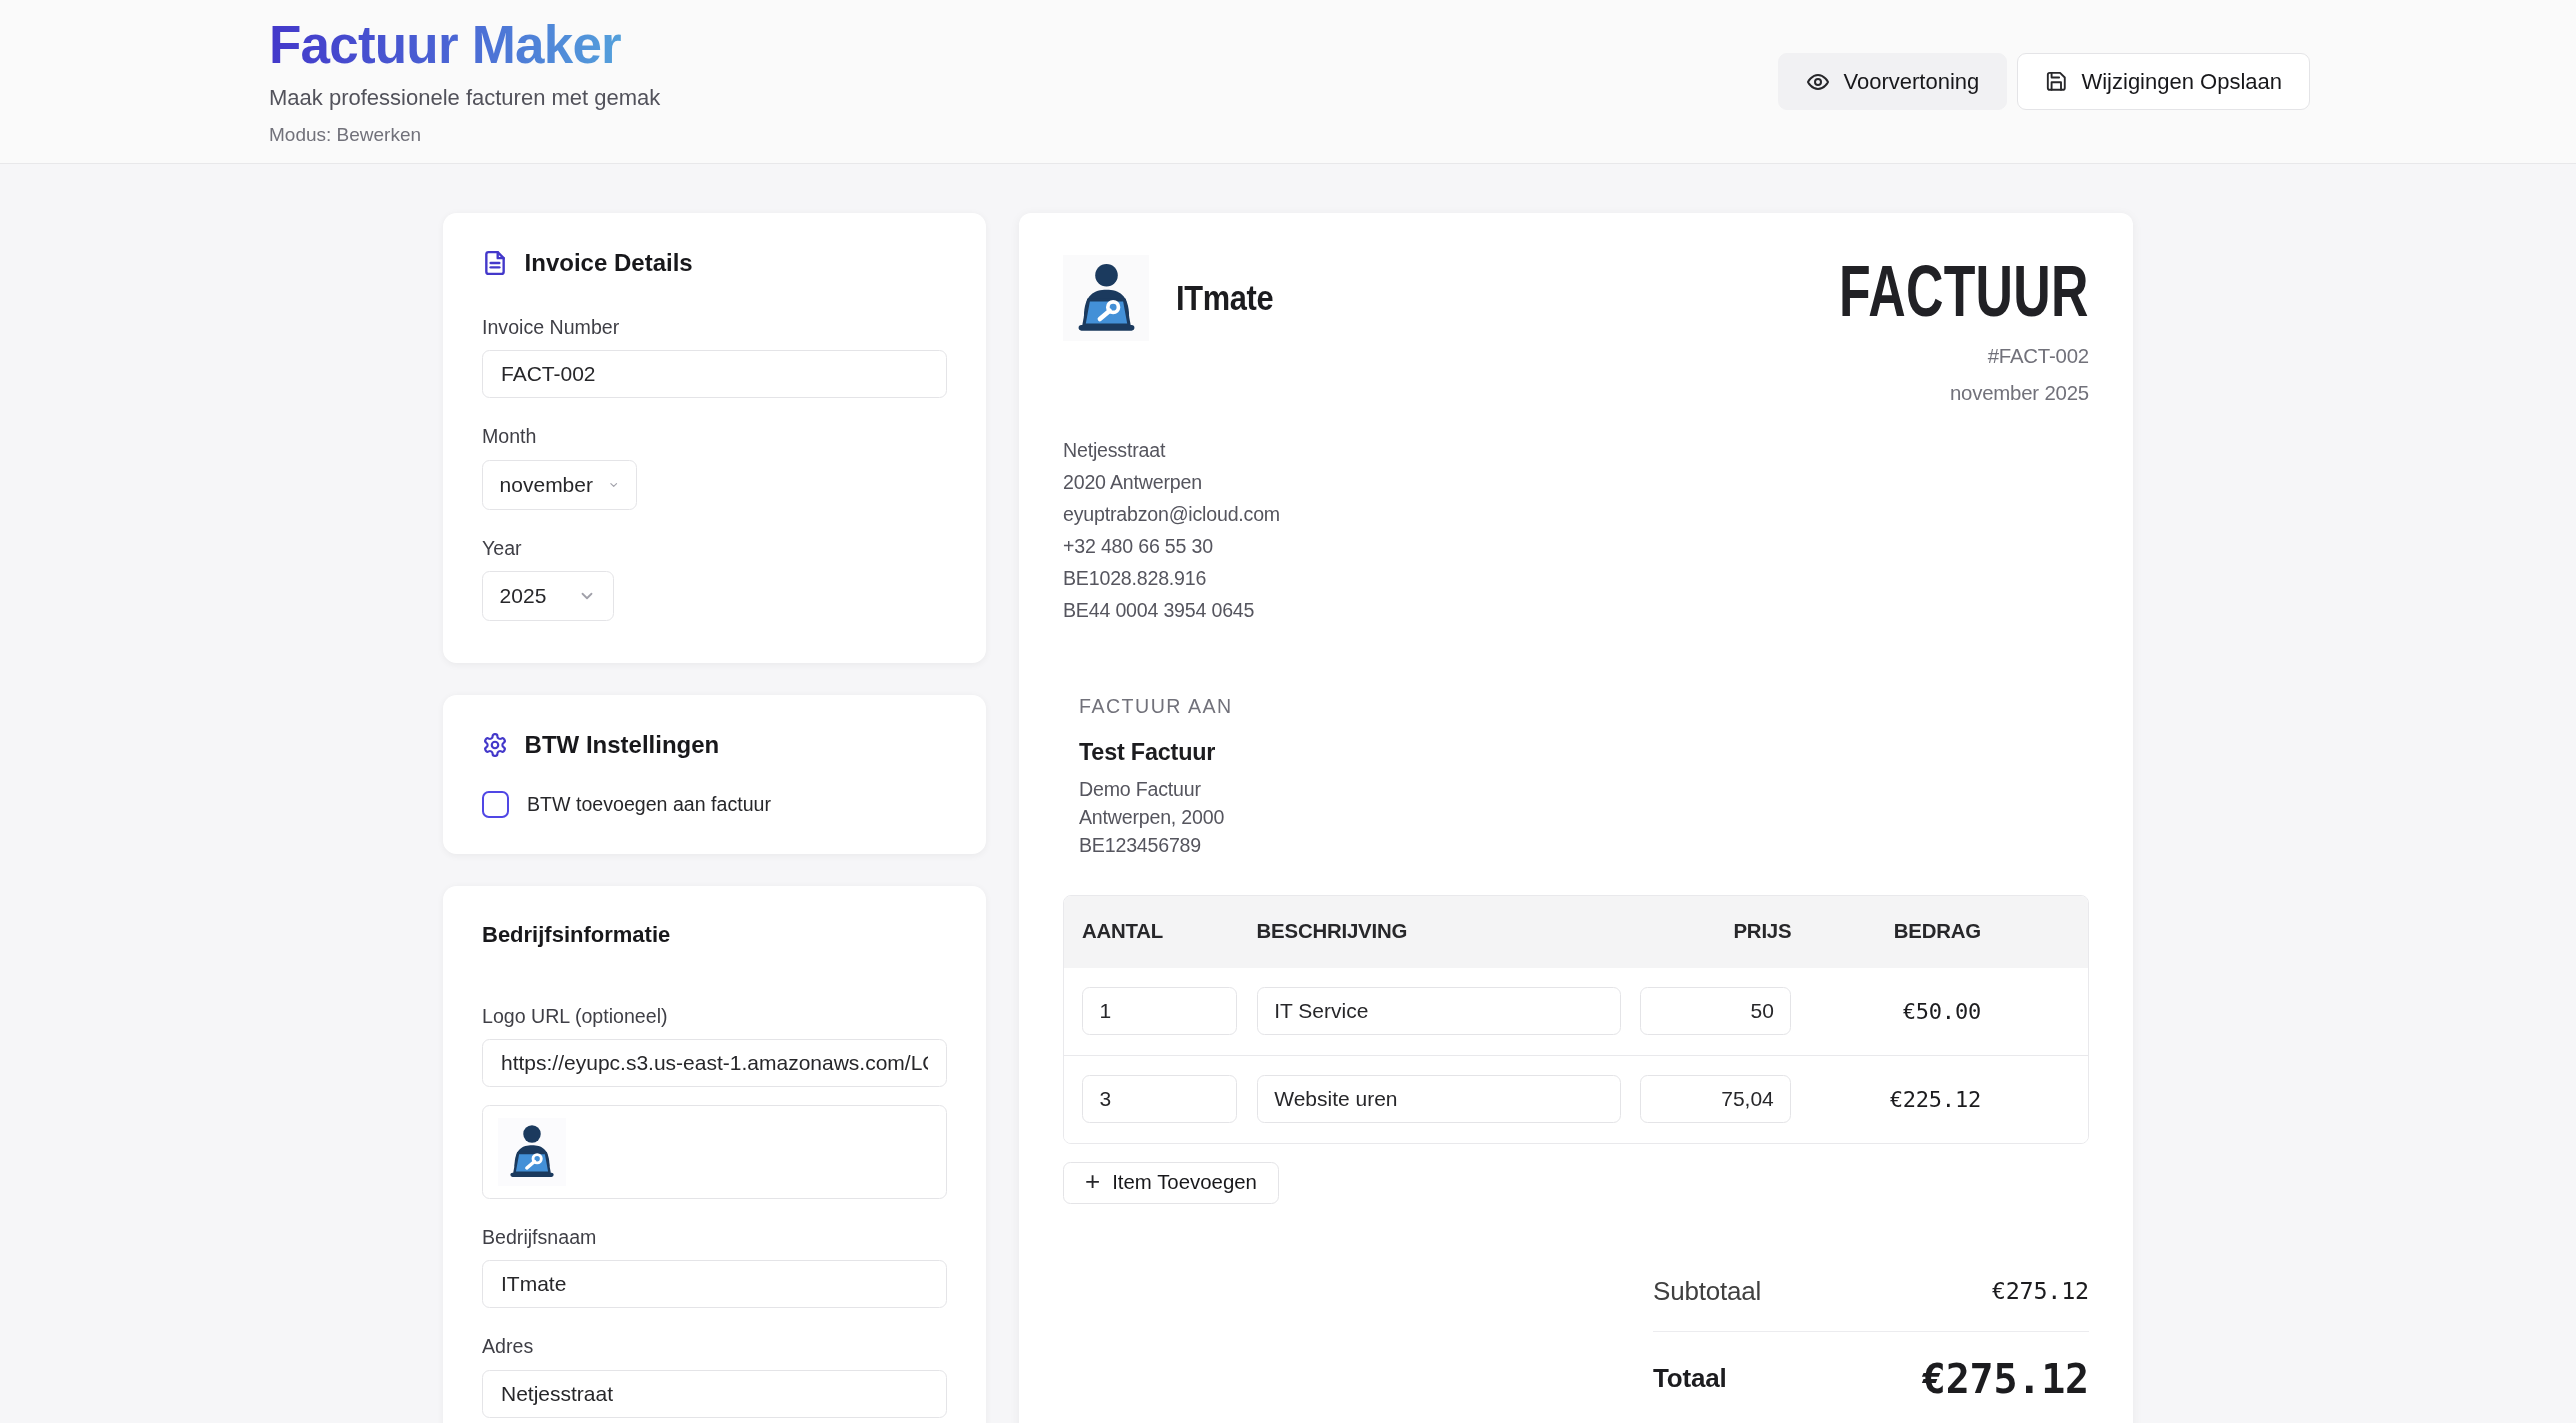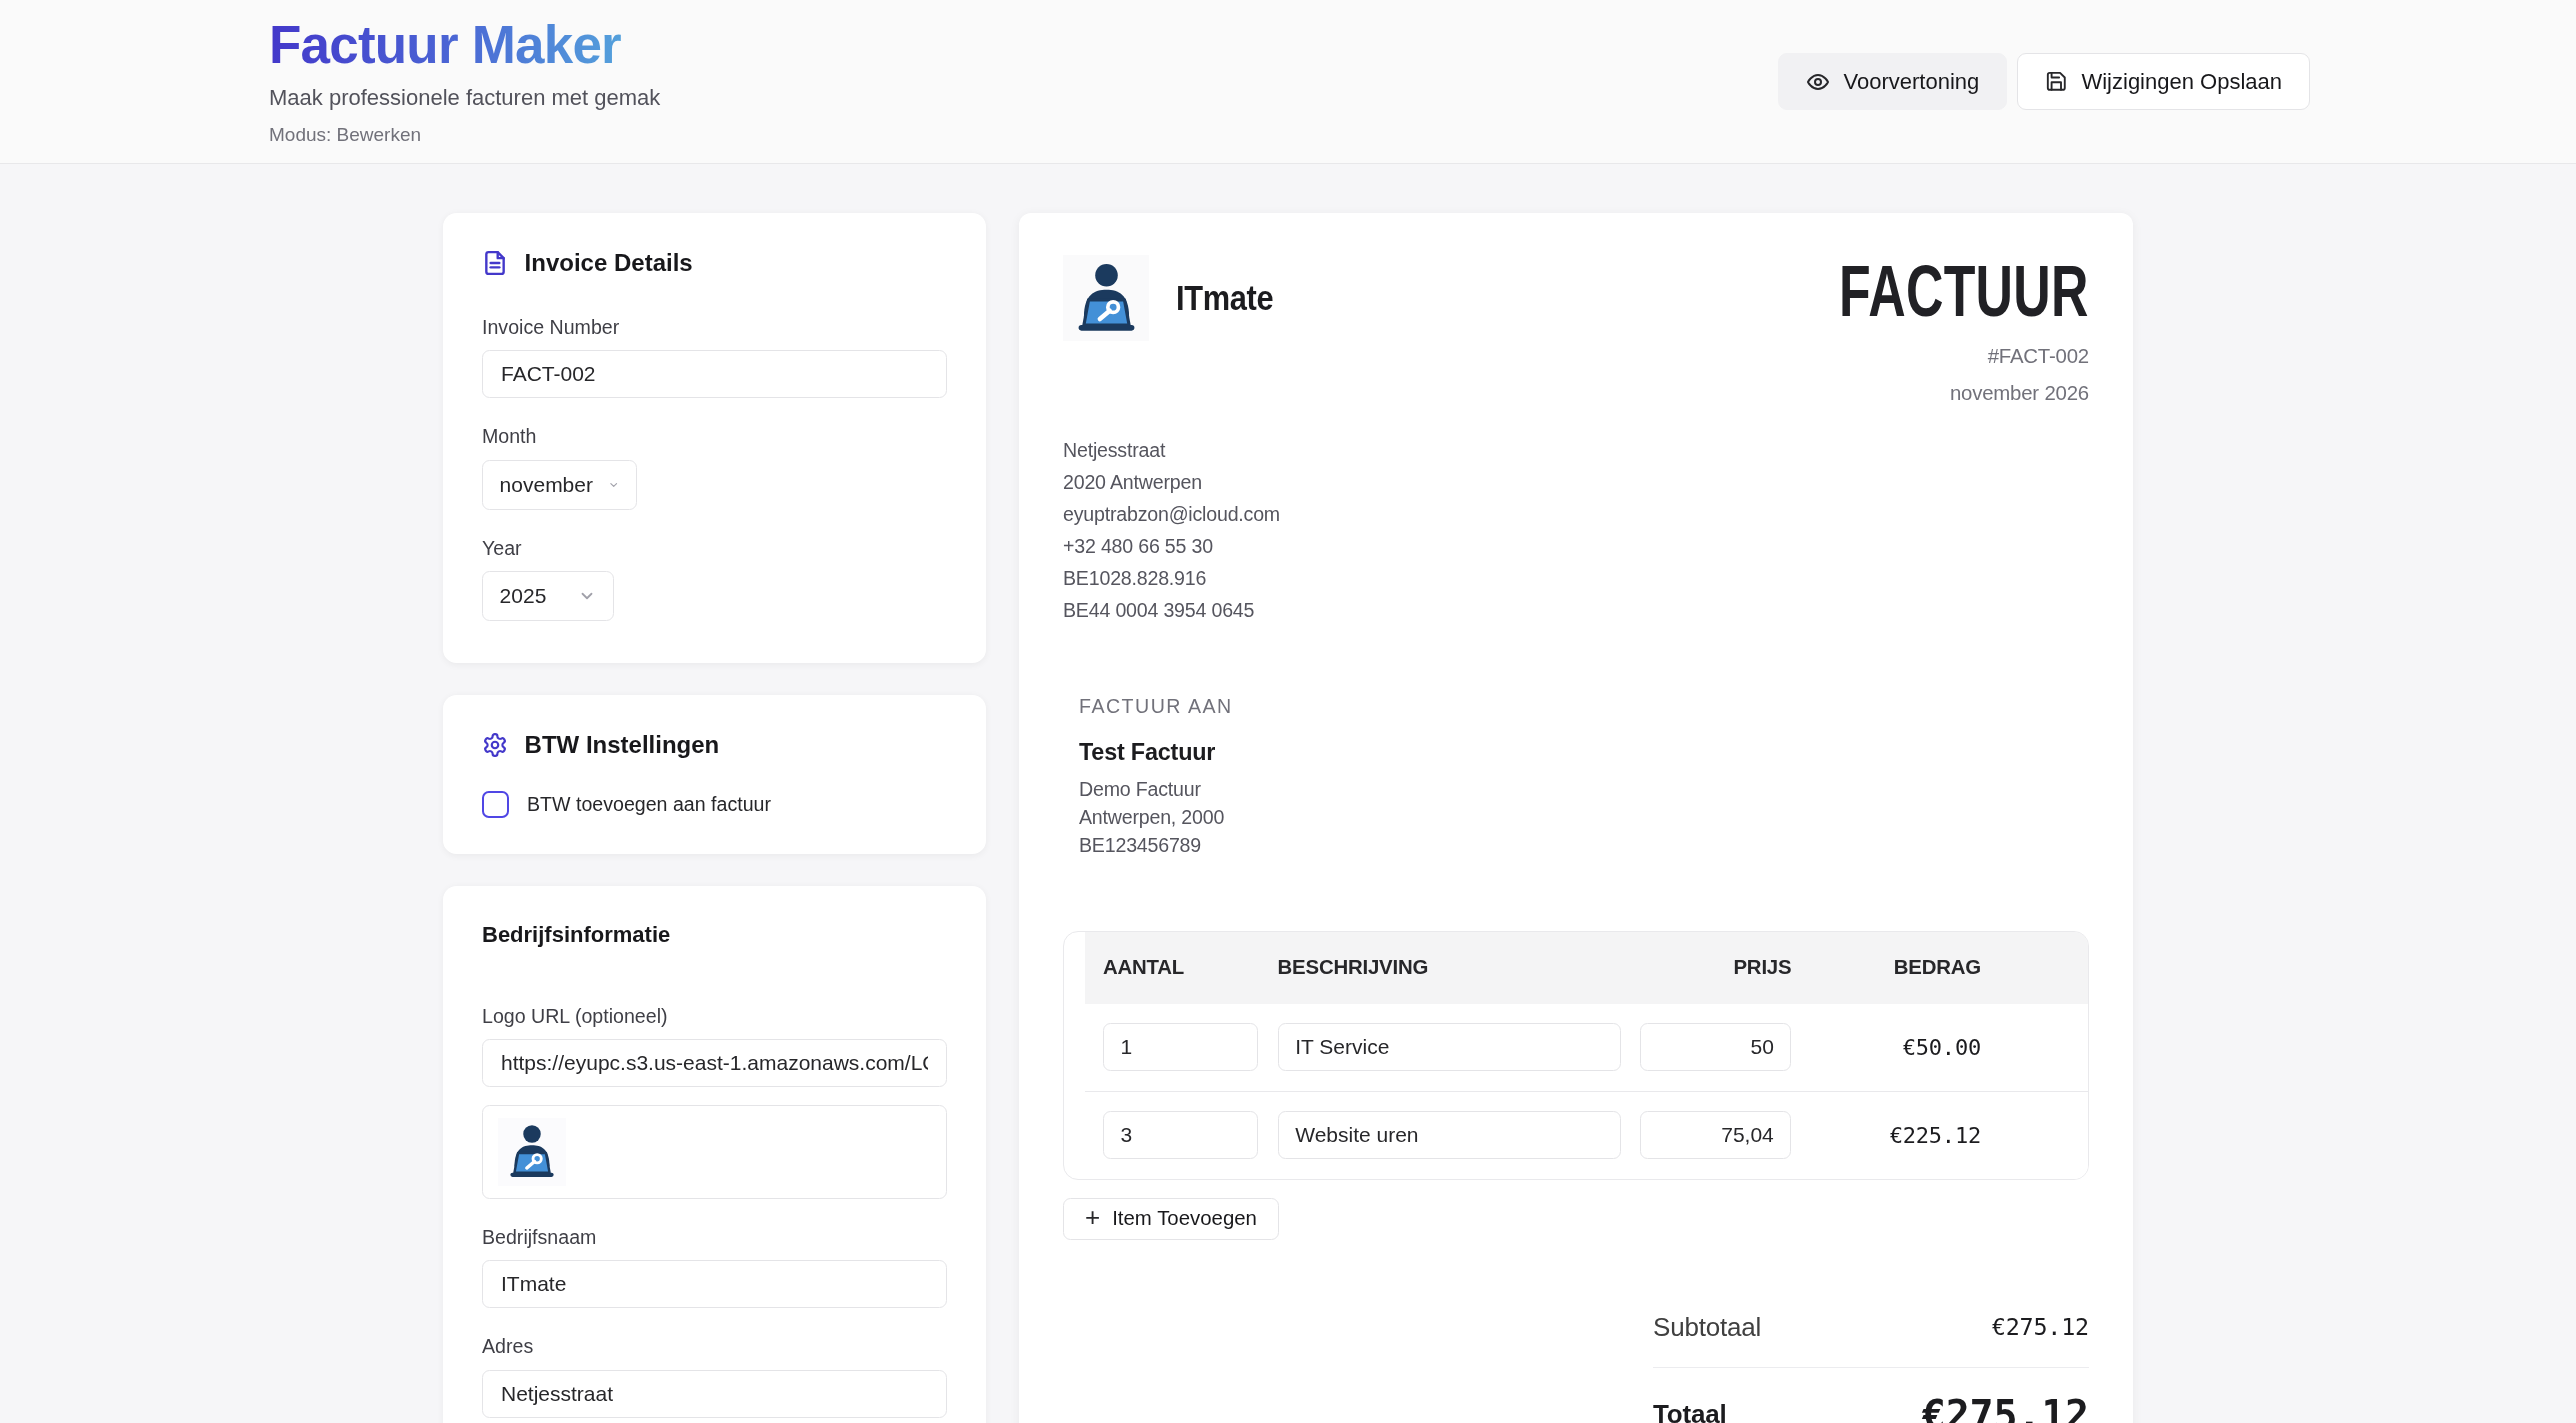--- a/index.html
+++ b/index.html
@@ -115,21 +115,21 @@
   .inv-doc-number { font-size: 20.4px; color: #71717a; margin-top: 18px; }
   .inv-doc-date { font-size: 20.4px; color: #71717a; margin-top: 13.6px; }
 
   .inv-addr { margin-top: 29px; font-size: 19.6px; color: #55555e; line-height: 32px; }
 
   .billto { margin-top: 69px; margin-left: 16px; }
   .billto-label { font-size: 19.6px; color: #71717a; letter-spacing: 1.5px; }
   .client-name { font-size: 23.4px; font-weight: 700; color: #1c1c1f; margin-top: 21px; }
   .client-lines { margin-top: 9px; font-size: 19.6px; color: #55555e; line-height: 28px; }
 
-  .items { margin-top: 72px; border: 0.8px solid #e9e9ec; border-radius: 15px; overflow: hidden; padding-left: 21px; }
+  .items { margin-top: 36px; border: 0.8px solid #e9e9ec; border-radius: 8px; overflow: hidden; }
   .items-grid {
     display: grid;
     grid-template-columns: 155px 1fr 151px 170px;
     column-gap: 19.6px;
     align-items: center;
     padding-left: 18px; padding-right: 107px;
   }
   .items-head { background: #f4f4f5; height: 72px; font-size: 20.4px; font-weight: 700; color: #27272a; }
   .items-head .col-prijs, .items-head .col-bedrag { text-align: right; }
   .item-row { padding-top: 19.6px; padding-bottom: 19.6px; background: #fff; }
@@ -282,21 +282,21 @@
             <circle cx="37" cy="38.5" r="4" fill="none" stroke="#ffffff" stroke-width="2.8"></circle>
             <line x1="27" y1="47.5" x2="34.4" y2="41.2" stroke="#ffffff" stroke-width="3.4" stroke-linecap="round"></line>
             <rect x="11" y="52" width="42" height="4.2" rx="2.1" fill="#1b3a5e"></rect>
           </svg>
         </div>
         <span class="inv-company-name">ITmate</span>
       </div>
       <div class="inv-right">
         <div class="inv-doc-title">FACTUUR</div>
         <div class="inv-doc-number">#FACT-002</div>
-        <div class="inv-doc-date">november 2026</div>
+        <div class="inv-doc-date">november 2025</div>
       </div>
     </div>
 
     <div class="inv-addr">
       <div>Netjesstraat</div>
       <div>2020 Antwerpen</div>
       <div>eyuptrabzon@icloud.com</div>
       <div>+32 480 66 55 30</div>
       <div>BE1028.828.916</div>
       <div>BE44 0004 3954 0645</div>

